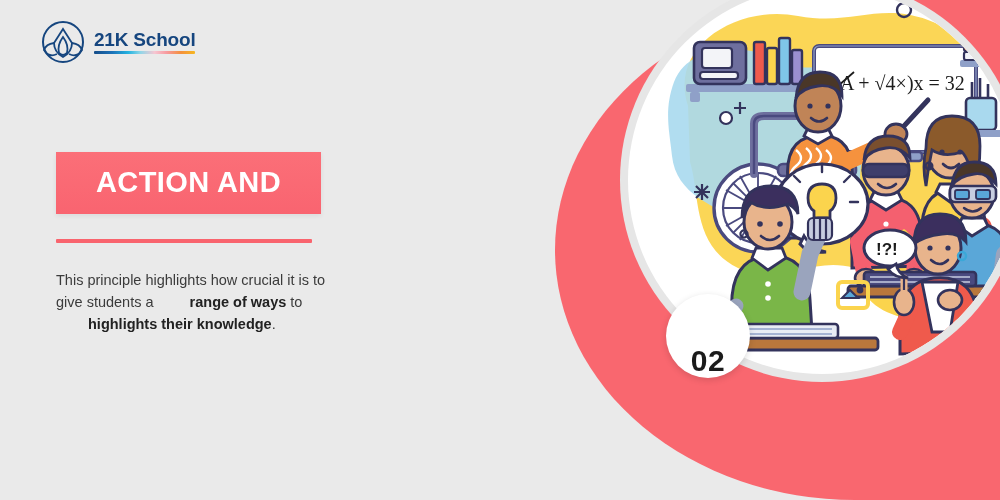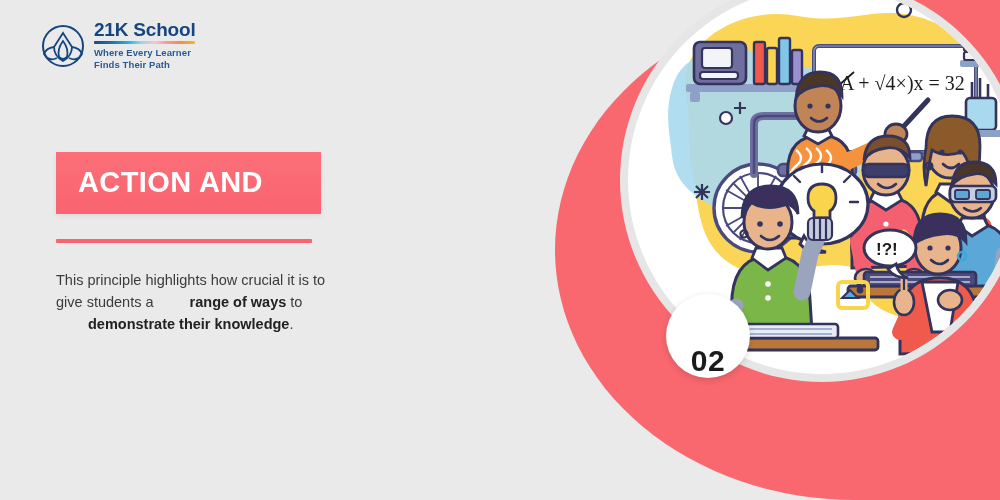--- a/index.html
+++ b/index.html
@@ -28,20 +28,21 @@
   }
   .logo-tag {
     font-size:9.5px; font-weight:bold; color:#2a5a94;
     line-height:1.28; margin-top:3px; letter-spacing:0.1px;
   }
 
   .title-box {
     position:absolute; left:48px; top:152px; width:265px; padding:14px 22px 16px 22px;
     background:linear-gradient(180deg,#fb6f78 0%,#f96470 100%);
     box-shadow:0 2px 5px rgba(0,0,0,0.07);
+    text-align:center;
   }
   .title-box h1 {
     color:#ffffff; font-size:29px; font-weight:bold; line-height:1.12;
     letter-spacing:0.4px; text-transform:uppercase;
   }
   .title-rule {
     position:absolute; left:48px; top:239px; width:256px; height:4px;
     background:#f9646e; border-radius:1px;
   }
 
@@ -333,30 +334,26 @@
         <circle cx="22" cy="22" r="20" fill="none" stroke="#16467f" stroke-width="2"></circle>
         <path d="M22 9 L31 23 Q31 32 22 37 Q13 32 13 23 Z" fill="none" stroke="#16467f" stroke-width="1.8"></path>
         <path d="M22 17 Q28 25 26 33 Q22 37 18 33 Q16 25 22 17 Z" fill="none" stroke="#16467f" stroke-width="1.8"></path>
         <path d="M13 23 Q5 24 3 30 Q8 38 16 34" fill="none" stroke="#16467f" stroke-width="1.8"></path>
         <path d="M31 23 Q39 24 41 30 Q36 38 28 34" fill="none" stroke="#16467f" stroke-width="1.8"></path>
       </svg>
     </div>
     <div class="logo-text">
       <div class="logo-name">21K School</div>
       <div class="logo-rule"></div>
-      <div class="logo-tag">
-        <div>Where Every Learner</div>
-        <div>Finds Their Path</div>
-      </div>
     </div>
   </div>
 
   <div class="title-box">
     <h1>
       <span>ACTION AND</span><br>
     </h1>
   </div>
   <div class="title-rule"></div>
 
   <p class="body-copy">
-    <span>This principle highlights how crucial it is to give students a </span><b>range of ways</b><span> to </span><b>demonstrate their knowledge</b><span>.</span>
+    <span>This principle highlights how crucial it is to give students a </span><b>range of ways</b><span> to </span><b>highlights their knowledge</b><span>.</span>
   </p>
 </div>
 
 </body></html>

